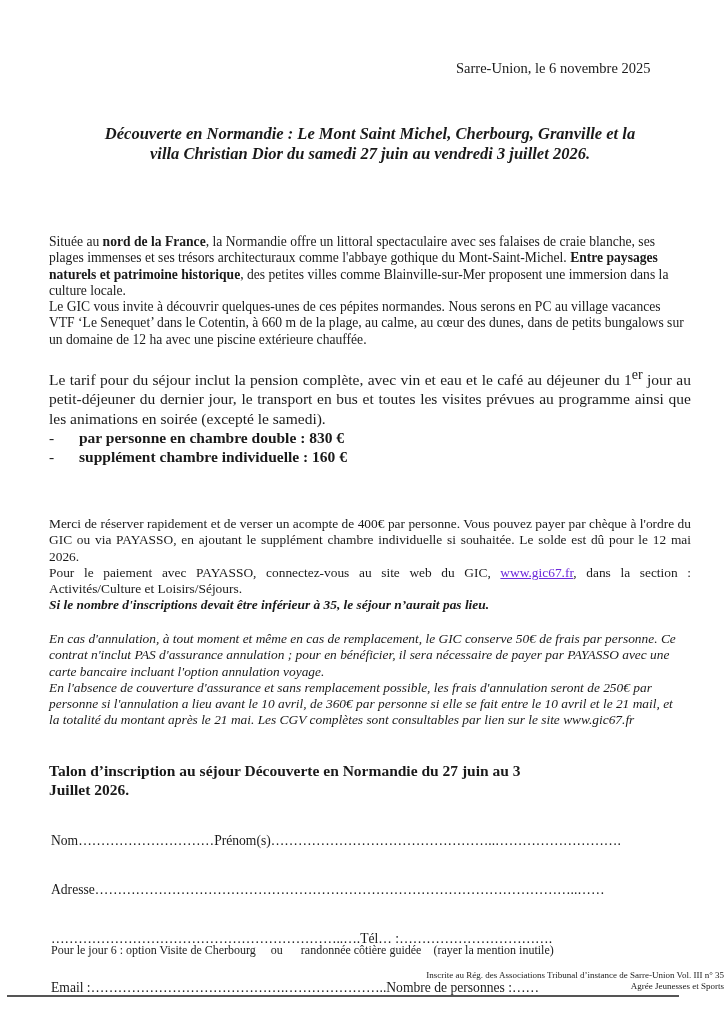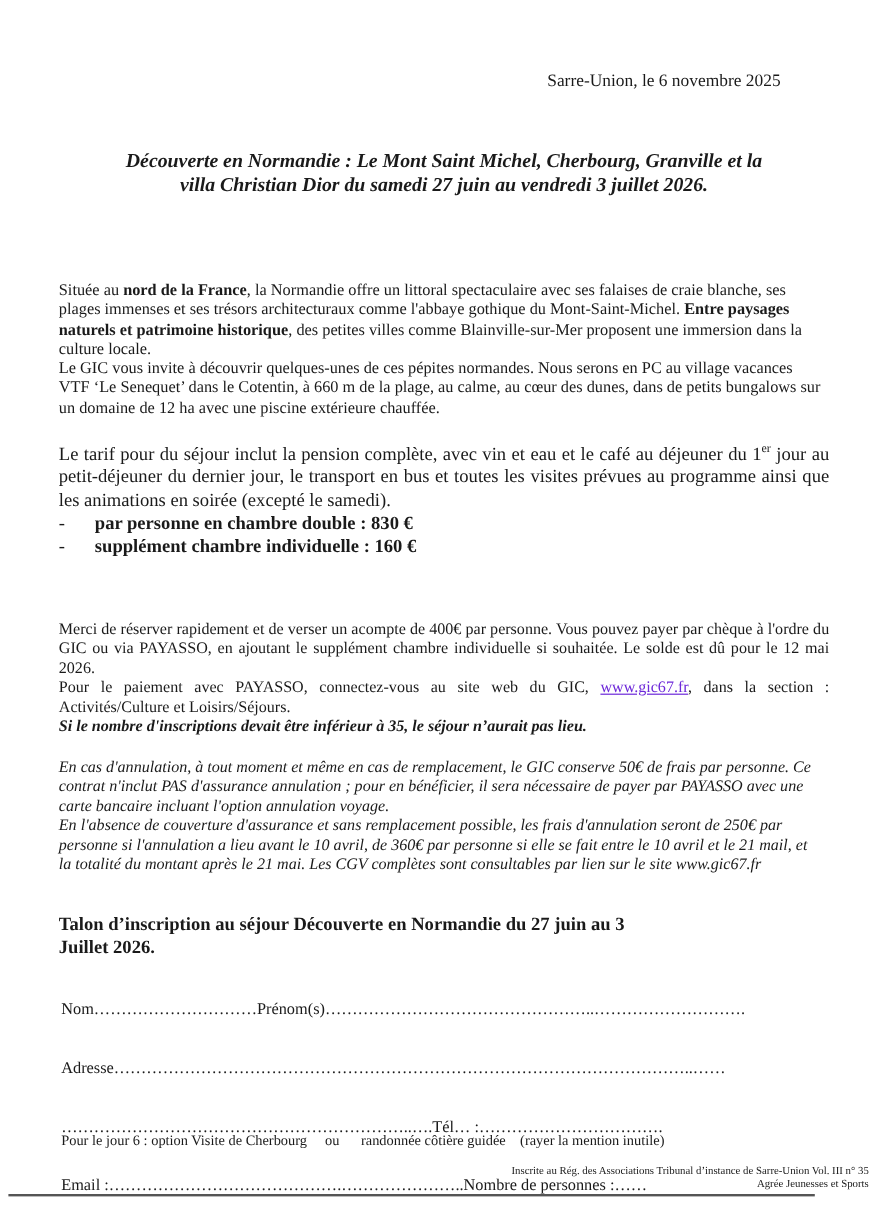--- a/index.html
+++ b/index.html
@@ -16,21 +16,21 @@
   .bullet .txt { font-weight: bold; }
   .p-pay { top: 516px; left: 49px; width: 642px; font-size: 13.4px; line-height: 16.3px; text-align: justify; }
   .p-pay a { color: #6d28d9; text-decoration: underline; }
   .warn { font-weight: bold; font-style: italic; }
   .p-cancel { top: 631px; left: 49px; width: 630px; font-size: 13.4px; line-height: 16.3px; font-style: italic; }
   .talon-title { top: 762px; left: 49px; width: 640px; font-size: 15.5px; font-weight: bold; line-height: 18.5px; }
   .form { top: 800px; left: 51px; width: 640px; font-size: 13.6px; line-height: 16.4px; white-space: pre; }
   .option { top: 943px; left: 51px; font-size: 12px; white-space: pre; }
   .footer { top: 970px; left: 0; width: 724px; text-align: right; font-size: 9px; line-height: 11px; }
   .footer-rule { top: 995px; left: 7px; width: 672px; height: 0; border-top: 2px solid #555; }
-  sup { font-size: 10px; }
+  sup { font-size: 14px; }
   b { font-weight: bold; }
 </style>
 </head>
 <body>
 
 <div class="abs date">Sarre-Union, le 6 novembre 2025</div>
 
 <div class="abs title">
   <div>Découverte en Normandie : Le Mont Saint Michel, Cherbourg, Granville et la</div>
   <div>villa Christian Dior du samedi 27 juin au vendredi 3 juillet 2026.</div>

